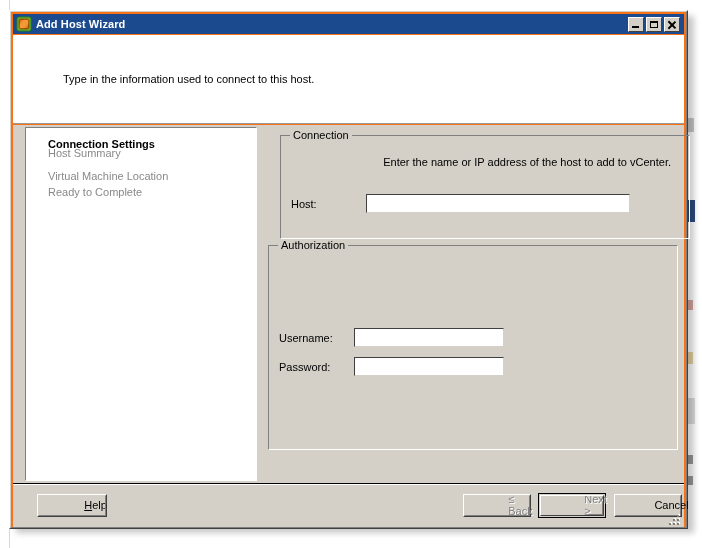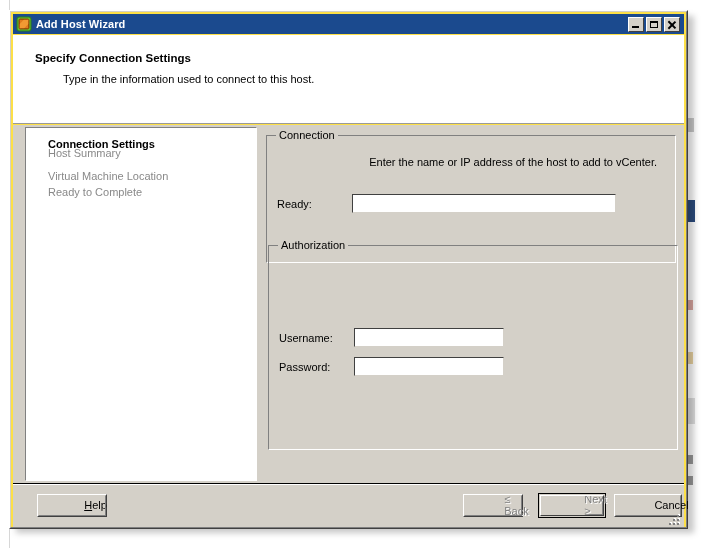--- a/index.html
+++ b/index.html
@@ -44,21 +44,21 @@
     width: 678px; height: 517px;
     background: rgba(0,0,0,0.22);
     filter: blur(3px);
   }
 
   
   #dialog {
     position: absolute;
     left: 9px; top: 10px;
     width: 679px; height: 519px;
-    background: #fde047;
+    background: #f97316;
     border: 1px solid #ffffff;
     border-right-color: #404040;
     border-bottom-color: #404040;
     box-sizing: border-box;
   }
   #dialog-inner {
     position: absolute;
     left: 0; top: 0; right: 0; bottom: 0;
     border: 1px solid #d4d0c8;
     border-right-color: #808080;
@@ -360,39 +360,38 @@
             <i class="box"></i>
           </div>
       <div class="tb-btn tb-close">
             <i class="a"></i>
             <i class="b"></i>
           </div>
     </div>
   </div>
 
   <div id="header">
-    <div id="header-title">Specify Connection Settings</div>
     <div id="header-sub">Type in the information used to connect to this host.</div>
   </div>
 
   <div id="body-area">
 
     <div id="sidebar">
       <div class="step current" style="top:10px;">Connection Settings</div>
       <div class="step pending" style="top:19px;">Host Summary</div>
       <div class="step pending" style="top:42px;">Virtual Machine Location</div>
       <div class="step pending" style="top:58px;">Ready to Complete</div>
     </div>
 
     <div id="content">
 
-      <div class="groupbox" style="left:1px; top:8px; width:410px; height:128px;">
+      <div class="groupbox" style="left:15px; top:8px; width:410px; height:104px;">
         <div class="gb-legend">Connection</div>
         <div class="gb-text" style="left:10px; top:19px; width:380px;">Enter the name or IP address of the host to add to vCenter.</div>
-        <div class="field-label" style="left:10px; top:62px;">Ready:</div>
+        <div class="field-label" style="left:10px; top:62px;">Host:</div>
         <div class="textbox-wrap" style="left:85px; top:58px; width:264px; height:19px;">
           <input type="text" value="" style="">
         </div>
       </div>
 
       <div class="groupbox" style="left:3px; top:118px; width:410px; height:205px;">
         <div class="gb-legend">Authorization</div>
         <div class="field-label" style="left:10px; top:86px;">Username:</div>
         <div class="textbox-wrap" style="left:85px; top:82px; width:150px; height:19px;">
           <input type="text" value="" style="">
@@ -405,21 +404,21 @@
 
     </div>
   </div>
 
   <div id="footer-sep"></div>
   <div id="footer-sep2"></div>
   <div id="footer">
     <div class="btn" style="left:24px; top:9px; width:70px;">
       <span><span class="mnem">H</span><span>elp</span></span>
     </div>
-    <div class="btn disabled" style="left:450px; top:9px; width:60px;">
+    <div class="btn disabled" style="left:450px; top:9px; width:68px;">
       <span>≤ Back</span>
     </div>
     <div class="btn disabled default" style="left:525px; top:8px; width:68px; height:25px;">
       <span class="inner2"></span>
       <span>Next ≥</span>
     </div>
     <div class="btn" style="left:601px; top:9px; width:68px;">
       <span>Cancel</span>
     </div>
 

